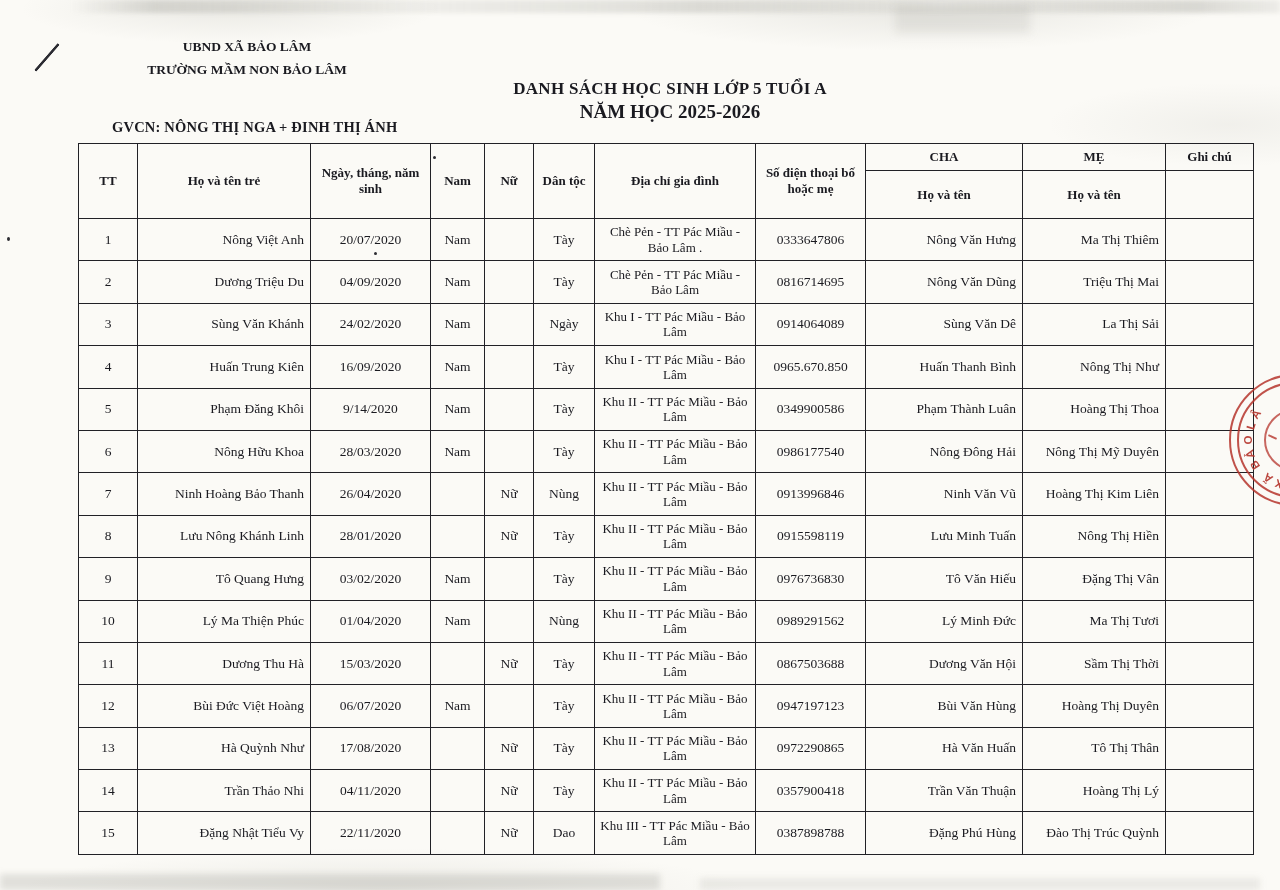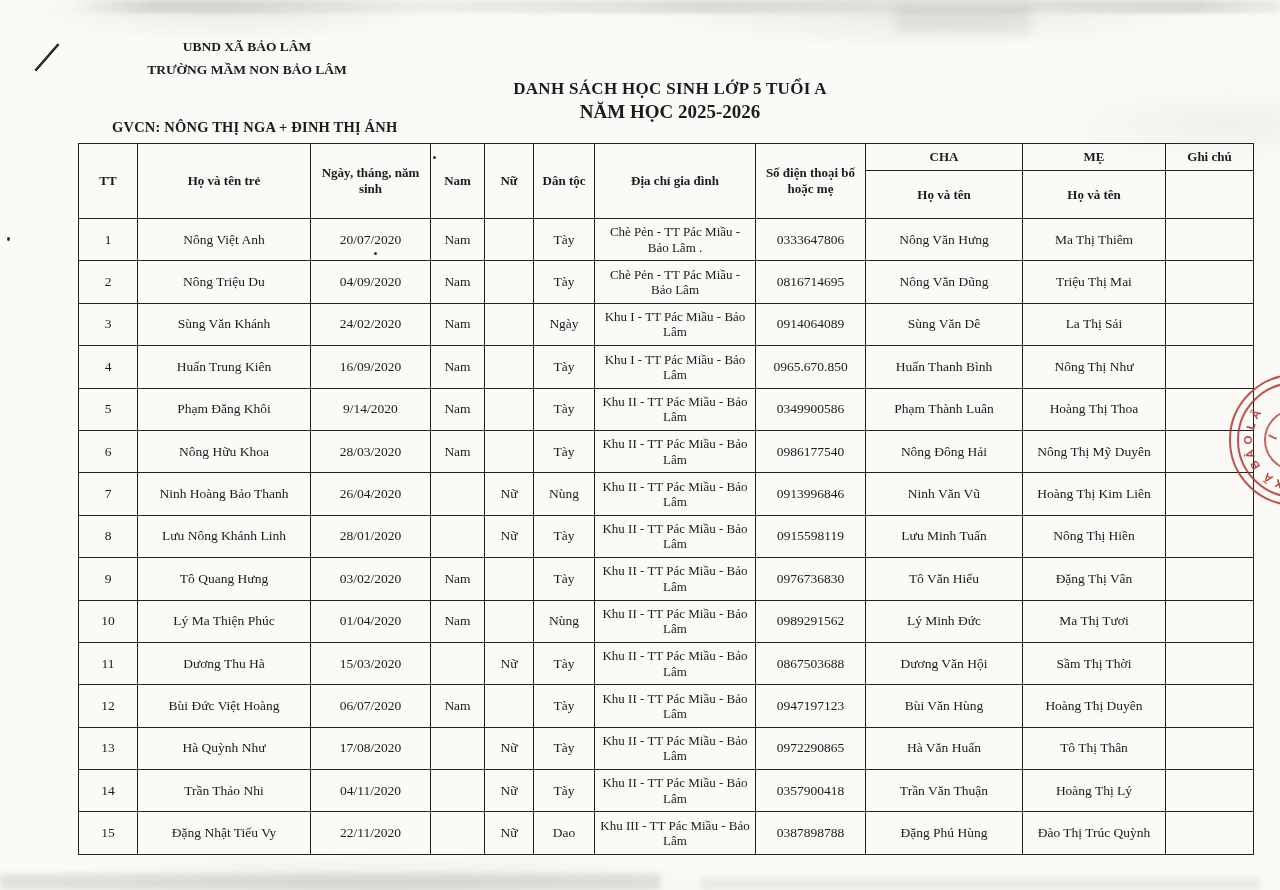--- a/index.html
+++ b/index.html
@@ -37,21 +37,21 @@
   
   .tbl-wrap{position:absolute;left:78px;top:143px;}
   table{border-collapse:collapse;table-layout:fixed;width:1175px;border:1px solid #212126;}
   th,td{border:1.5px solid #212126;vertical-align:middle;overflow:hidden;}
   th{font-weight:bold;font-size:13px;padding:2px 4px;line-height:1.2;}
   td{font-size:13.5px;padding:2px 6px;line-height:1.2;}
   tr.hdr-top{height:27px;}
   tr.hdr-bottom{height:48px;}
   tbody tr{height:42.4px;}
   td.c{text-align:center;}
-  td.l{text-align:center;margin-top:40px;}
+  td.l{text-align:right;margin-top:40px;}
   td.addr{font-size:13px;text-align:center;padding:1px 3px;line-height:1.18;}
   
   .pen-slash{
     position:absolute;left:34px;top:70px;width:36px;height:0;
     border-top:3px solid #2b2b32;border-radius:2px;
     transform:rotate(-49deg);transform-origin:0 0;
   }
   
   .stamp-ring{position:absolute;border-radius:50%;border-style:solid;border-color:var(--stamp-red);opacity:.85;}
   .stamp-ring.outer{left:1229px;top:374px;width:132px;height:132px;border-width:2.5px;}
@@ -147,21 +147,21 @@
     <td class="c"></td>
     <td class="c">Tày</td>
     <td class="addr">Chè Pẻn - TT Pác Miầu - Bảo Lâm .</td>
     <td class="c">0333647806</td>
     <td class="l">Nông Văn Hưng</td>
     <td class="l">Ma Thị Thiêm</td>
     <td class="c"></td>
   </tr>
         <tr>
     <td class="c">2</td>
-    <td class="l">Nông Triệu Du</td>
+    <td class="l">Dương Triệu Du</td>
     <td class="c">04/09/2020</td>
     <td class="c">Nam</td>
     <td class="c"></td>
     <td class="c">Tày</td>
     <td class="addr">Chè Pẻn - TT Pác Miầu - Bảo Lâm</td>
     <td class="c">0816714695</td>
     <td class="l">Nông Văn Dũng</td>
     <td class="l">Triệu Thị Mai</td>
     <td class="c"></td>
   </tr>

